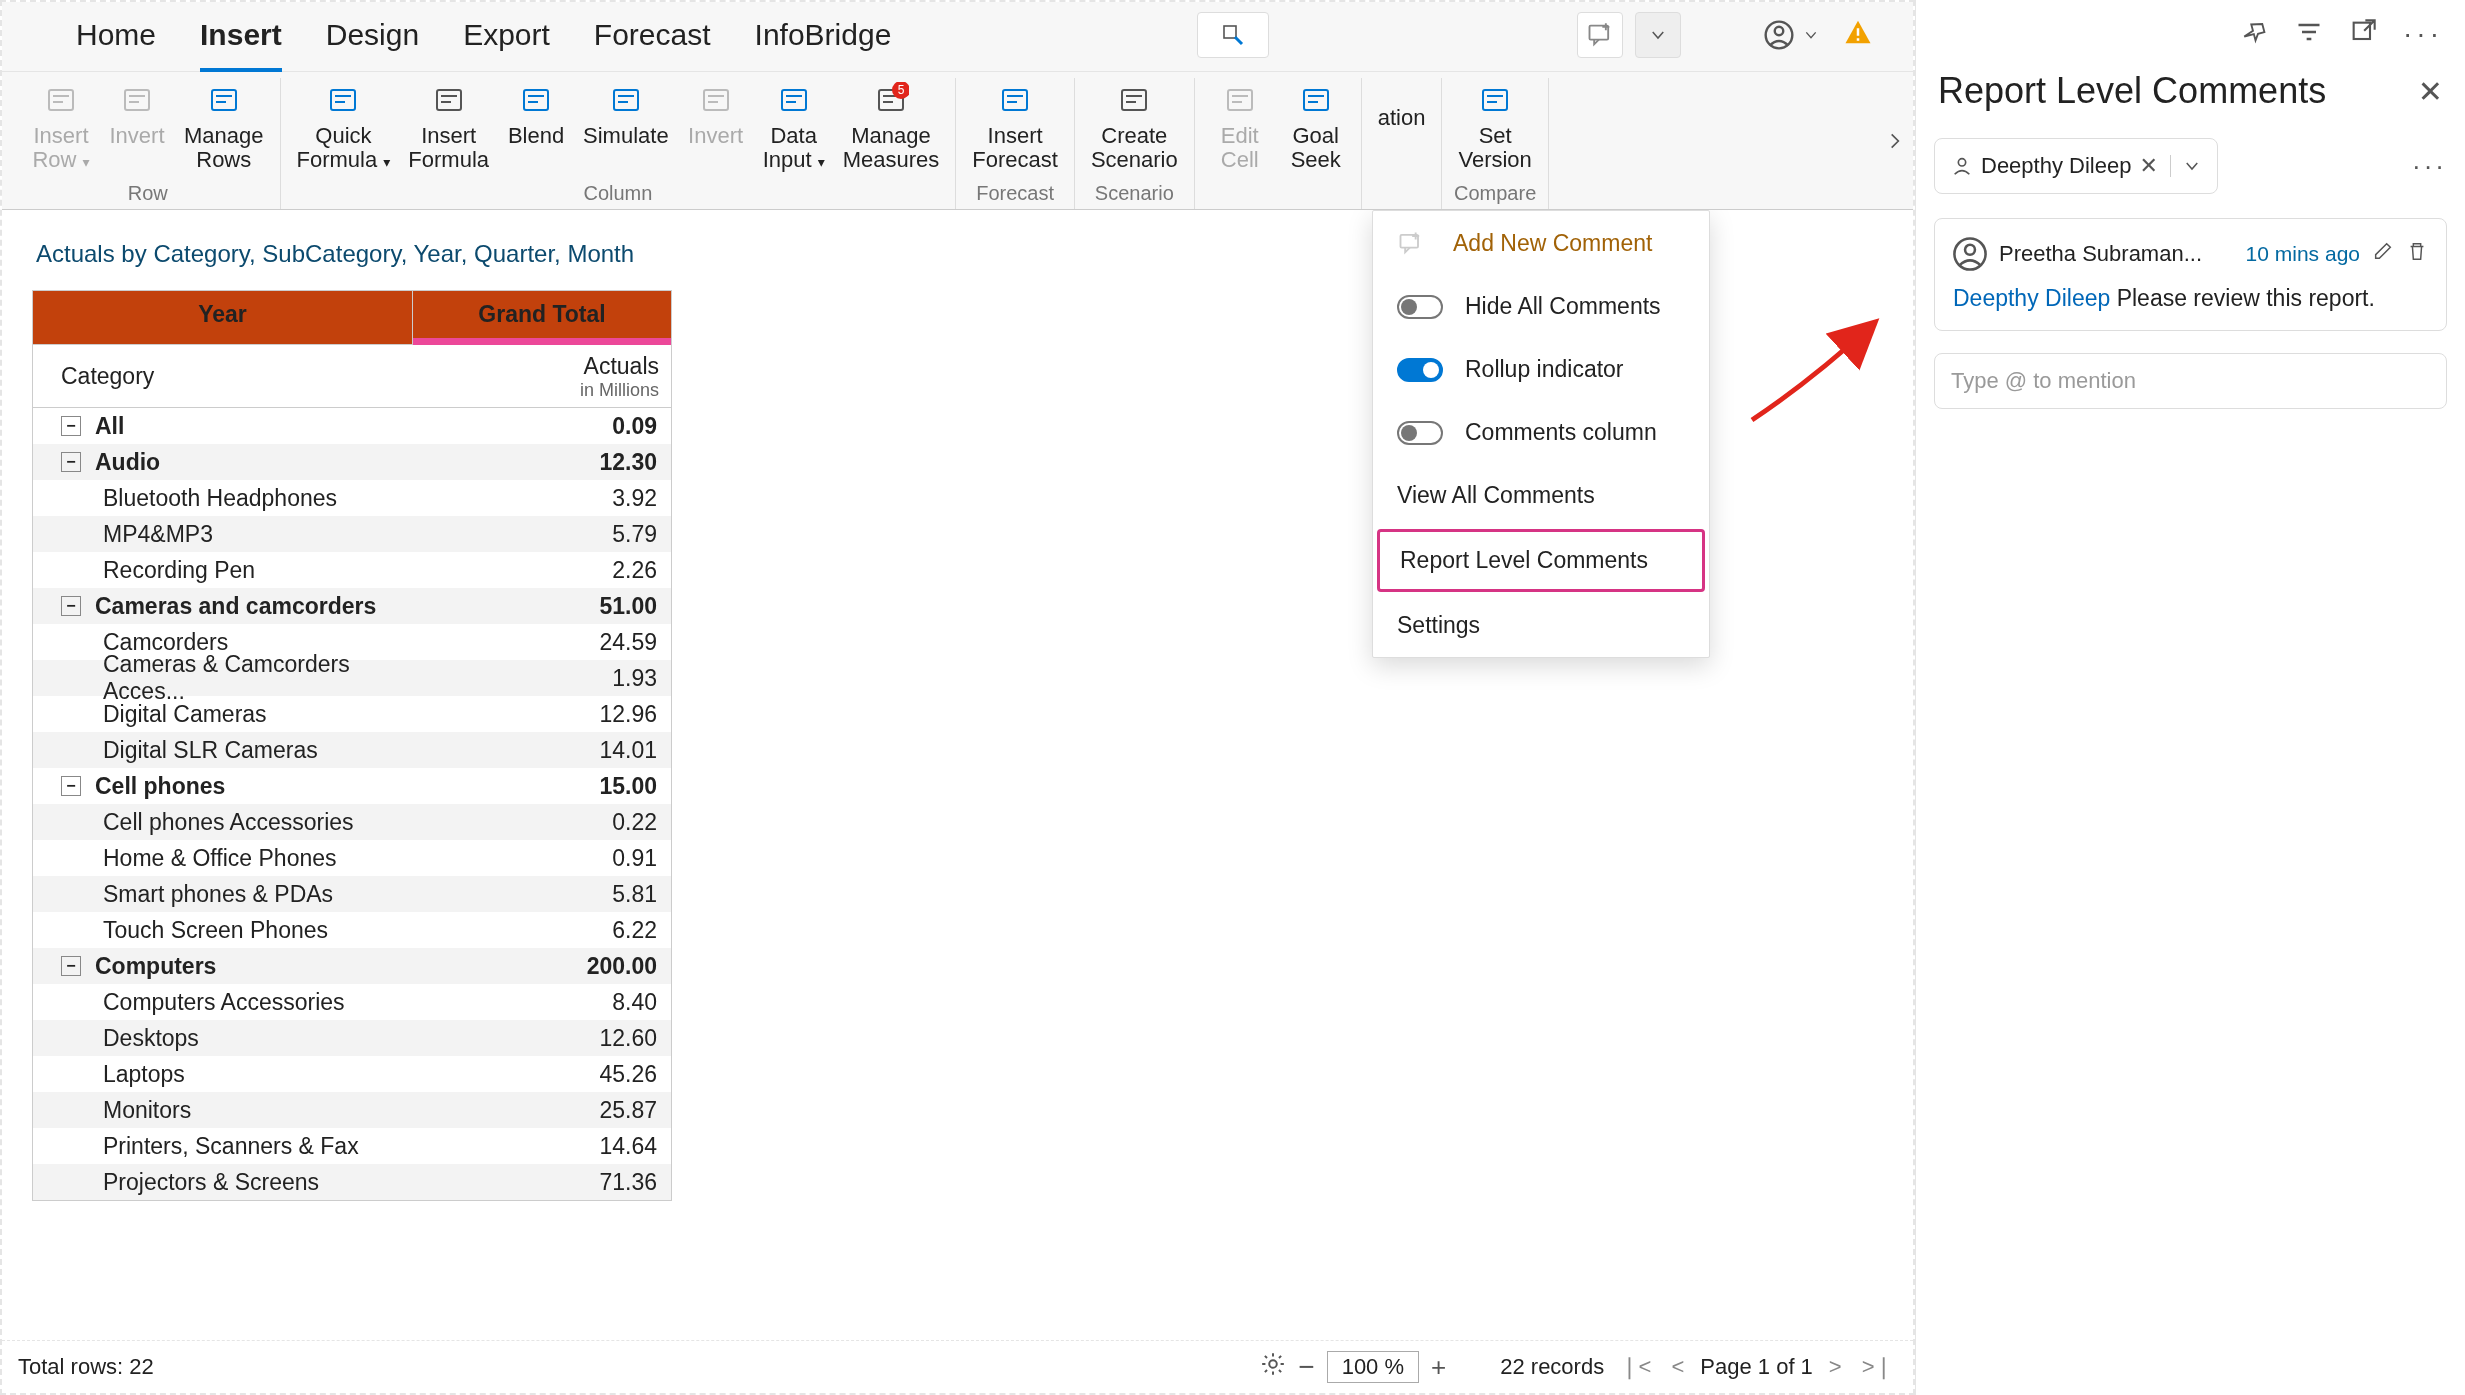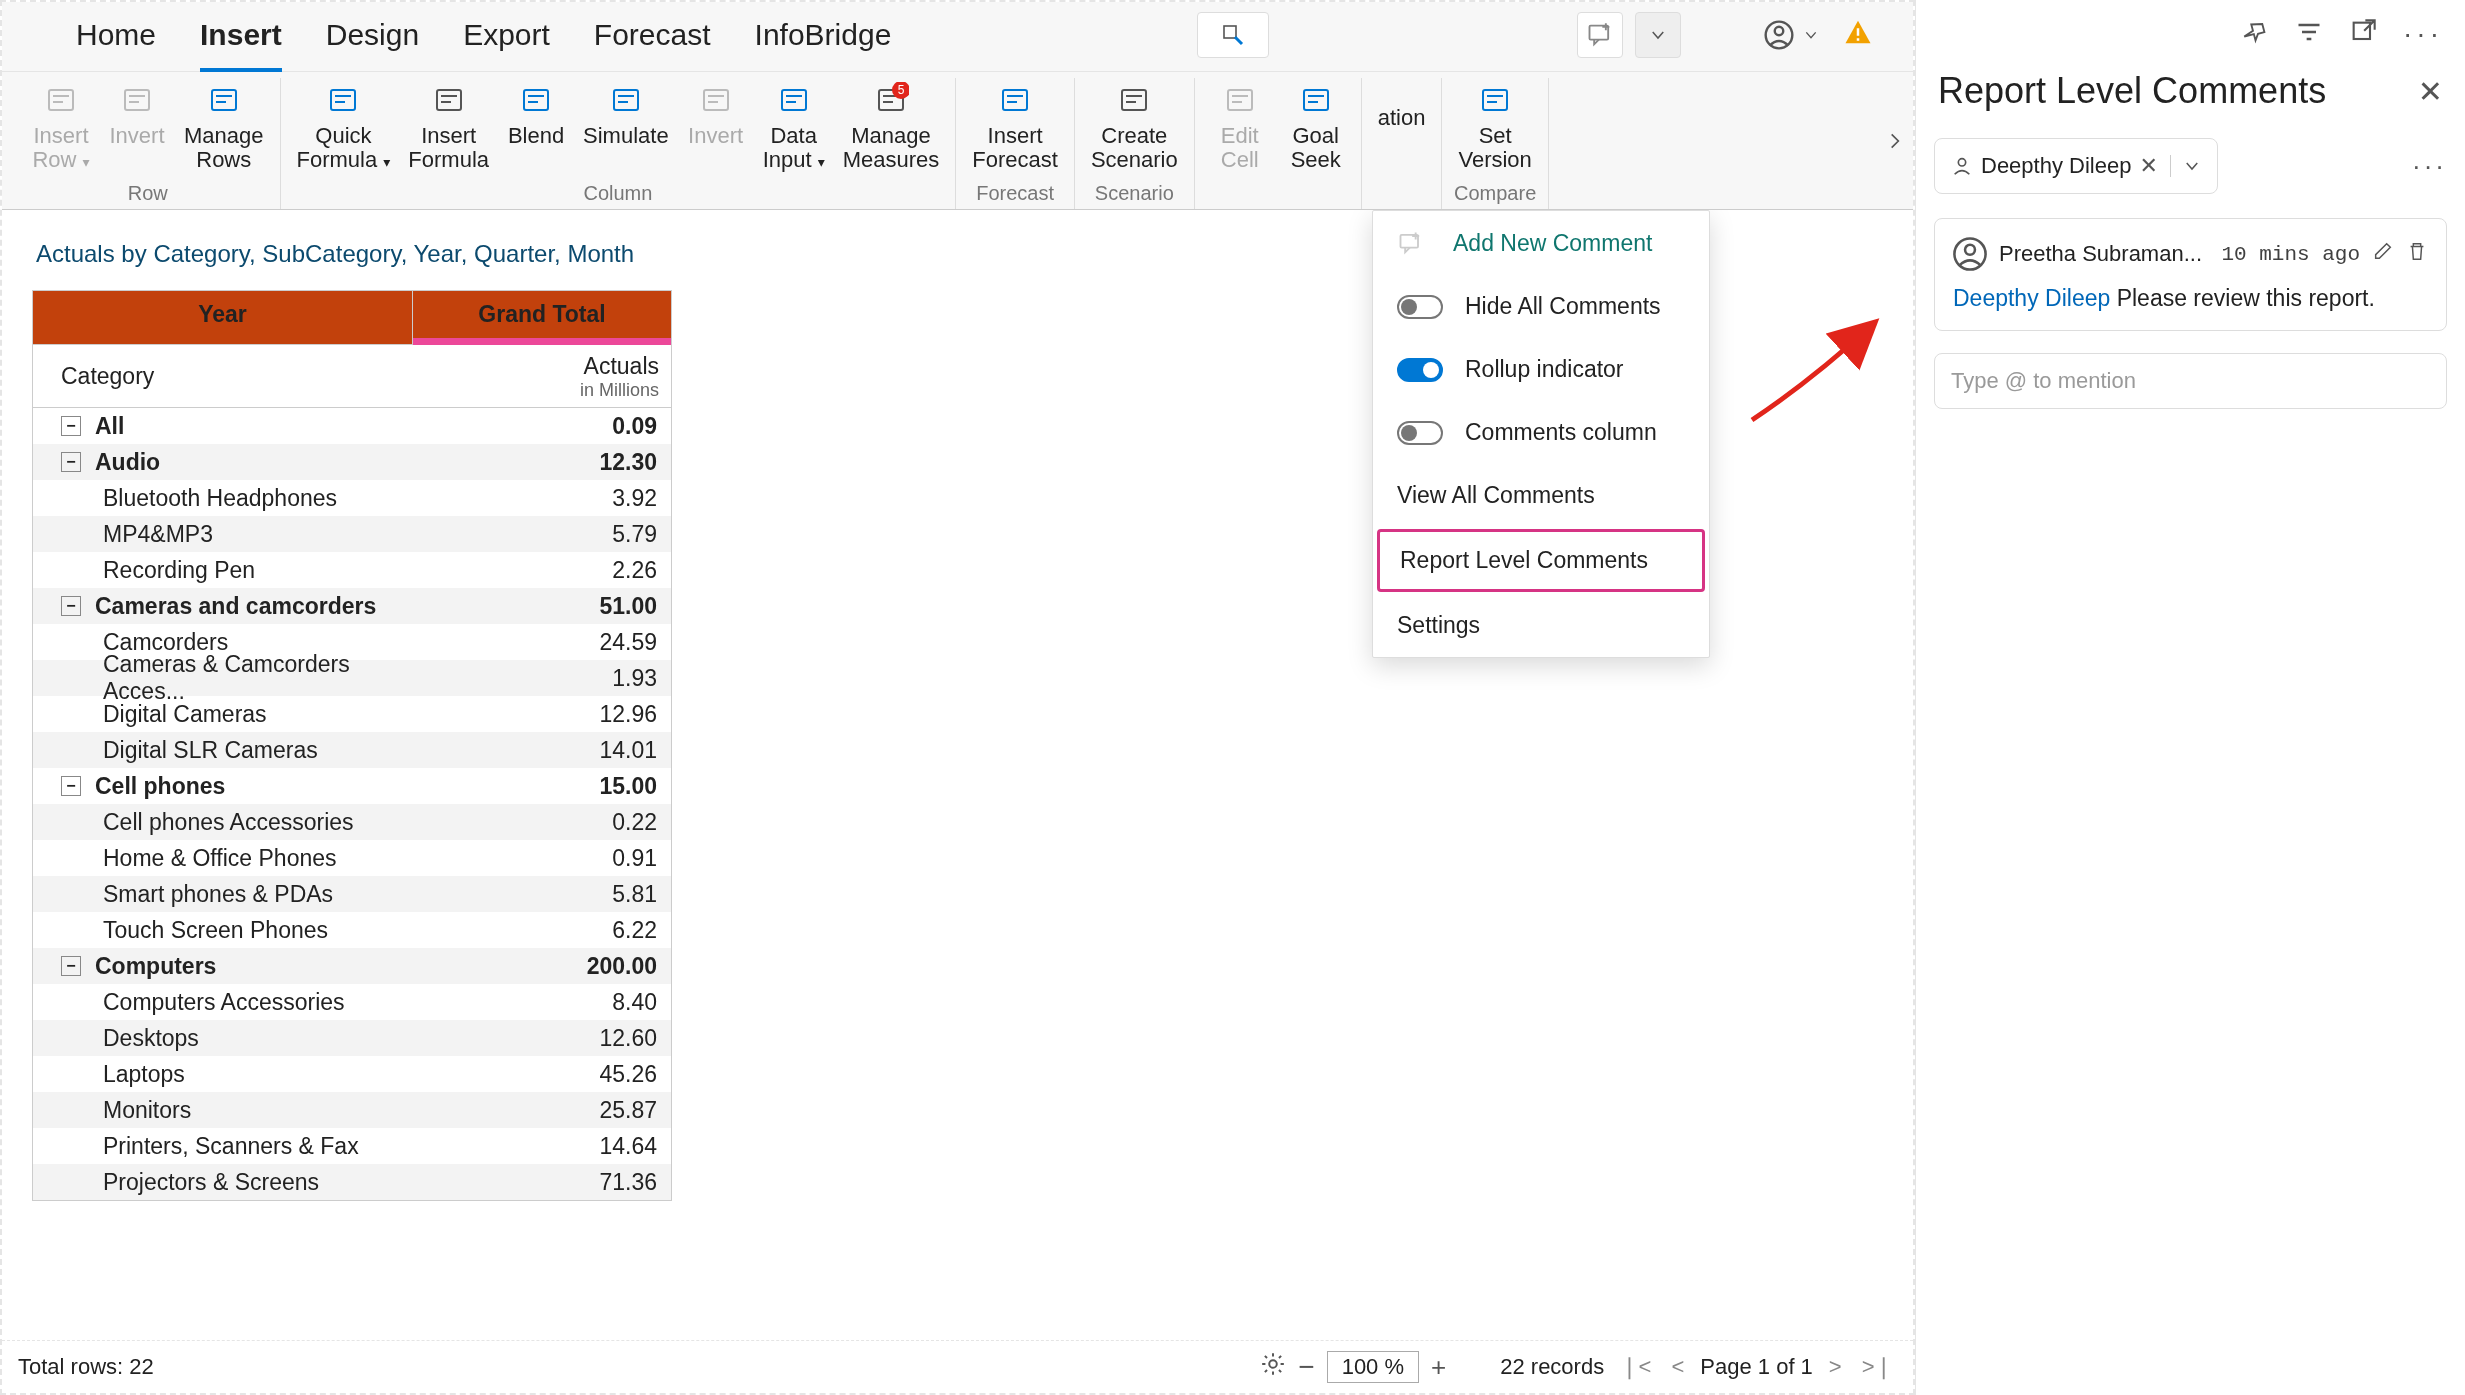--- a/index.html
+++ b/index.html
@@ -47,38 +47,38 @@
 .grid .row .exp { width:20px; height:20px; border:1px solid #888; display:inline-flex; align-items:center; justify-content:center; font-size:16px; line-height:1; margin-right:8px;}
 
 .footer { display:flex; align-items:center; padding:10px 16px; border-top:1px dashed #e5e5e5; font-size:22px; gap:12px;}
 .footer .sp { flex:1;}
 .footer .zoombox { border:1px solid #aaa; padding:2px 14px;}
 .footer .navbtn { color:#888; padding:0 4px; cursor:pointer;}
 
 
 .dropdown { position:absolute; left:1370px; top:0px; width:338px; background:#fff; border:1px solid #ddd; box-shadow:0 8px 26px rgba(0,0,0,0.15); border-radius:2px;}
 .dropdown .item { display:flex; align-items:center; gap:22px; padding:18px 24px; font-size:23px; cursor:pointer;}
-.dropdown .item.dim { color:#0f766e;gap:28px;}
+.dropdown .item.dim { color:#a16207;gap:28px;}
 .dropdown .item.hl { border:3px solid #d63484; border-radius:4px; margin:2px 4px; padding:15px 20px;}
 .toggle { width:46px; height:24px; border-radius:12px; position:relative; background:#fff; border:2px solid #777;}
 .toggle .dot { position:absolute; left:2px; top:2px; width:16px; height:16px; border-radius:50%; background:#777;}
 .toggle.on { background:#0078d4; border-color:#0078d4;}
 .toggle.on .dot { left:auto; right:2px; background:#fff;}
 .arrow-anno { position:absolute; left:1740px; top:100px; pointer-events:none;}
 
 
 .side .top { display:flex; justify-content:flex-end; gap:26px; padding:4px 4px 10px 4px;}
 .side .hdr { display:flex; align-items:center; justify-content:space-between; padding:8px 4px 26px 4px;}
 .side .hdr h1 { font-size:36px; font-weight:400;}
 .side .chip { border:1px solid #ddd; border-radius:8px; padding:14px 16px; display:flex; align-items:center; gap:8px; font-size:22px;}
 .side .chiprow { display:flex; align-items:center; justify-content:space-between;}
 .side .comment { border:1px solid #ddd; border-radius:8px; padding:18px; margin-top:24px;}
 .side .comment .chead { display:flex; align-items:center; gap:12px; font-size:22px;}
 .side .comment .chead .nm { flex:1; white-space:nowrap; overflow:hidden; text-overflow:ellipsis;}
-.side .comment .chead .tm { color:#404040; font-size:21px;font-family:Liberation Mono, monospace;}
+.side .comment .chead .tm { color:#0369a1; font-size:21px;}
 .side .comment .body { margin-top:14px; font-size:23px;}
 .side .comment .body .mention { color:#0067b8;}
 .side .reply { border:1px solid #ddd; border-radius:8px; padding:14px 16px; margin-top:22px; color:#9a9a9a;}
 .icon-svg { width:24px; height:24px; }
 .ibtn { cursor:pointer; color:#555; }
 </style>
 </head>
 <body>
 
 <div class="app">

